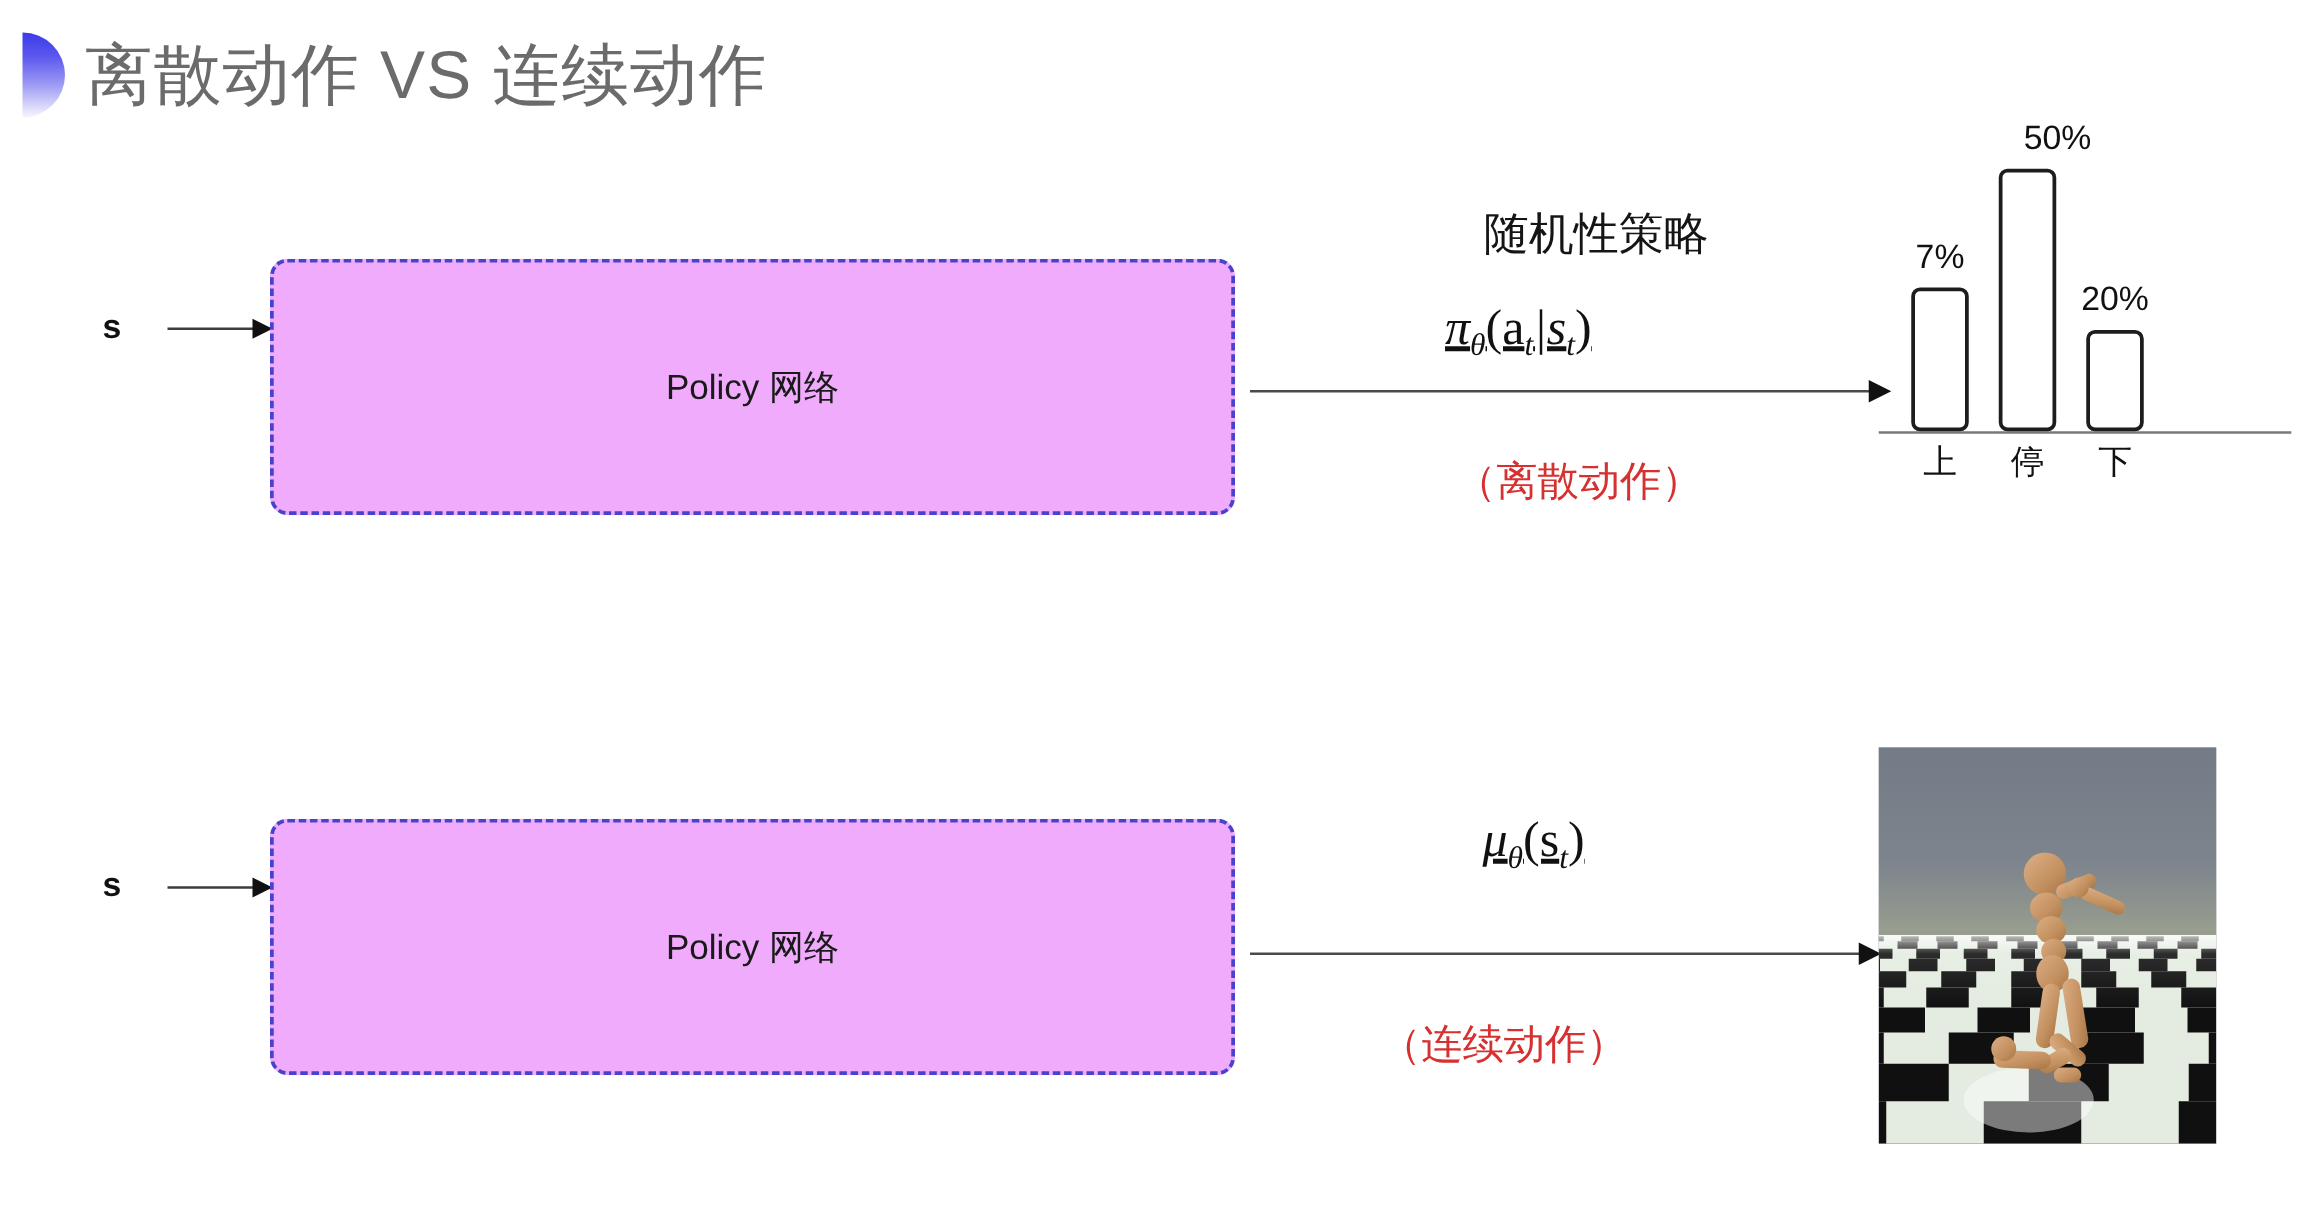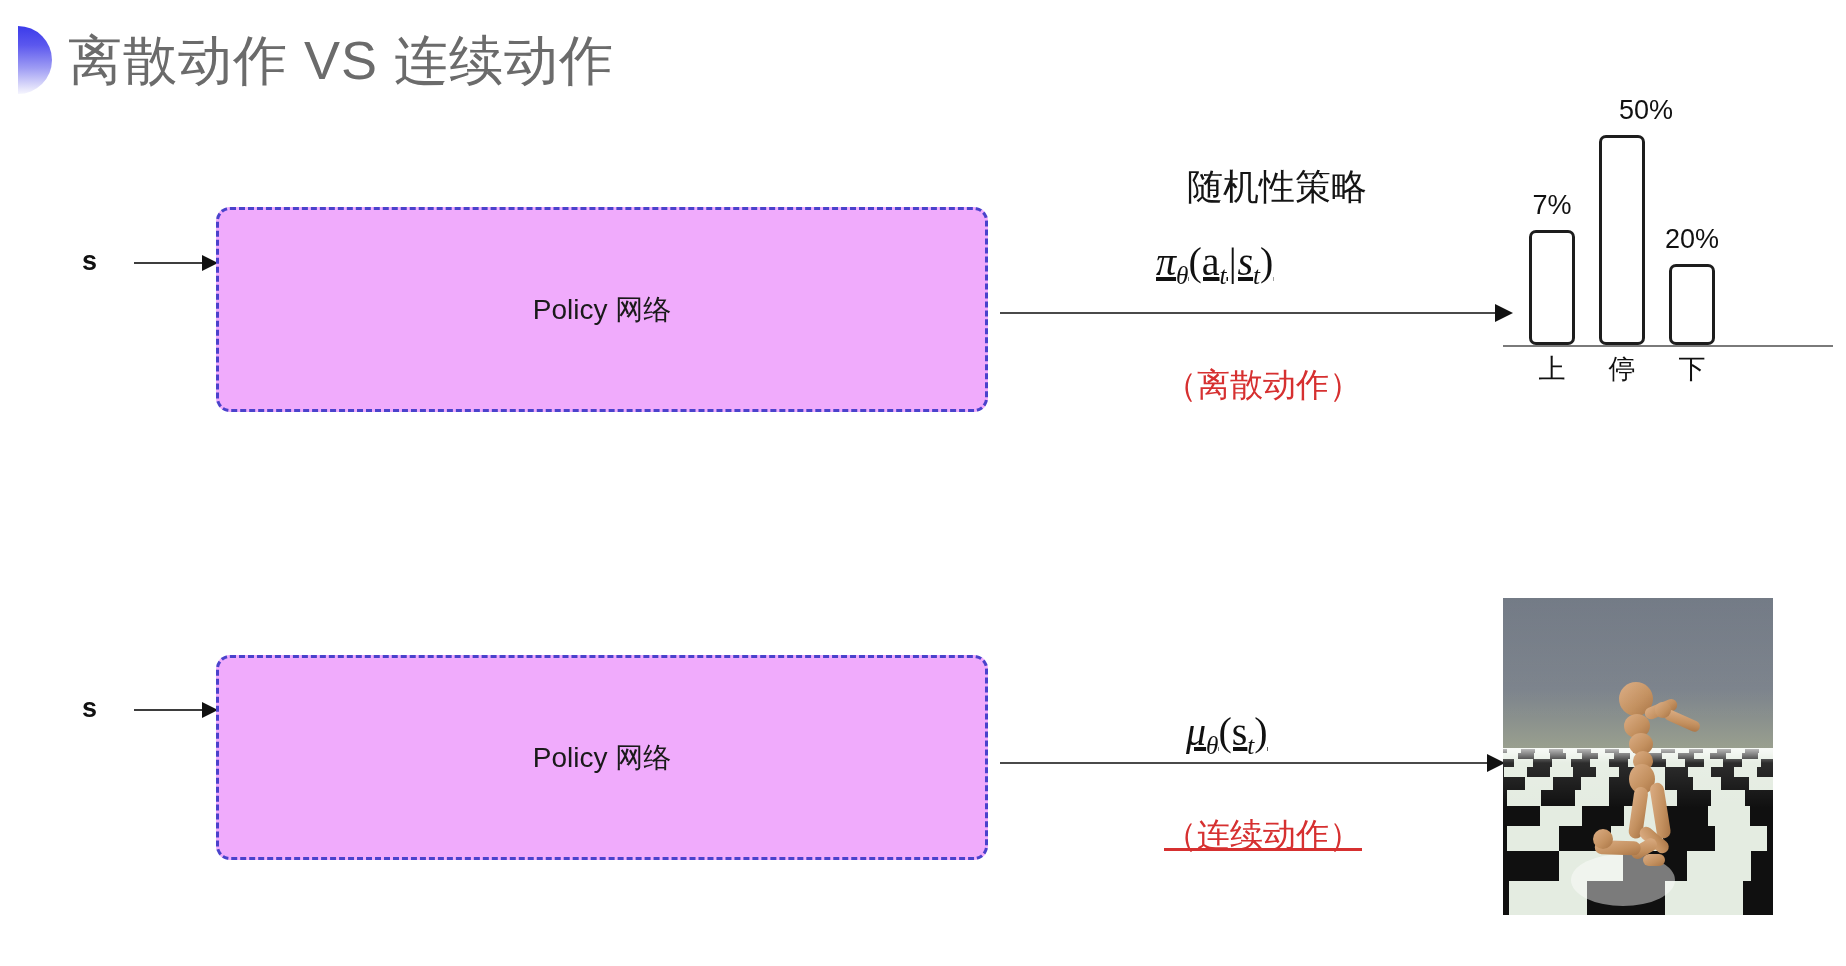--- a/index.html
+++ b/index.html
@@ -251,25 +251,25 @@
   <div class="state-label" style="left:82px; top:693px;">s</div>
   <div class="in-arrow" style="left:134px; top:709px; width:82px;"></div>
 
   <div class="policy-box" style="left:216px; top:655px; width:772px; height:205px;">
     <div class="policy-box-label">Policy 网络</div>
   </div>
 
   <div class="long-arrow" style="left:1000px; top:762px; width:502px;"></div>
 
 
-  <div class="policy-formula" style="left:1186px; top:708px;">
+  <div class="policy-formula" style="left:1186px; top:648px;">
     <span>μ</span><span class="sub">θ</span><span class="nonital">(s</span><span class="sub">t</span><span class="nonital">)</span>
   </div>
 
-  <div class="action-kind" style="left:1164px; top:813px;text-decoration:underline;">（连续动作）</div>
+  <div class="action-kind" style="left:1104px; top:813px;">（连续动作）</div>
 
   <div id="humanoid-sim">
     <div id="sim-sky"></div>
 
     <svg width="270" height="317" viewBox="0 0 270 317" style="position:absolute;left:0;top:0;">
       <defs>
         <linearGradient id="skyg" x1="0" y1="0" x2="0" y2="1">
           <stop offset="0%" stop-color="#6b737f"></stop>
           <stop offset="60%" stop-color="#7b828b"></stop>
           <stop offset="100%" stop-color="#9aa08f"></stop>

